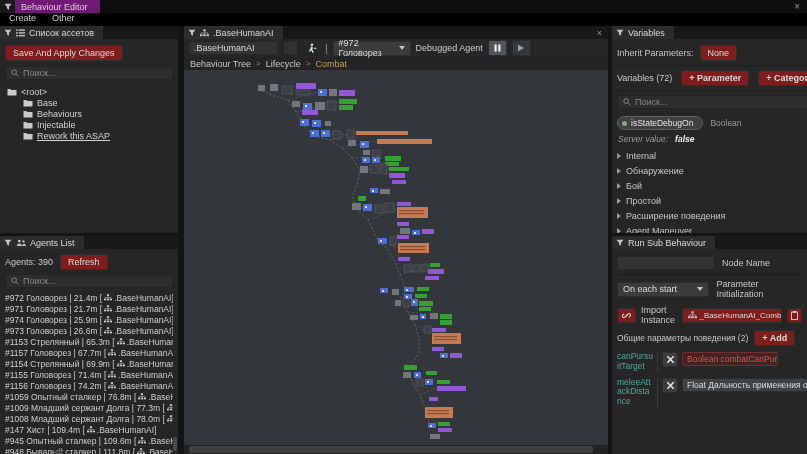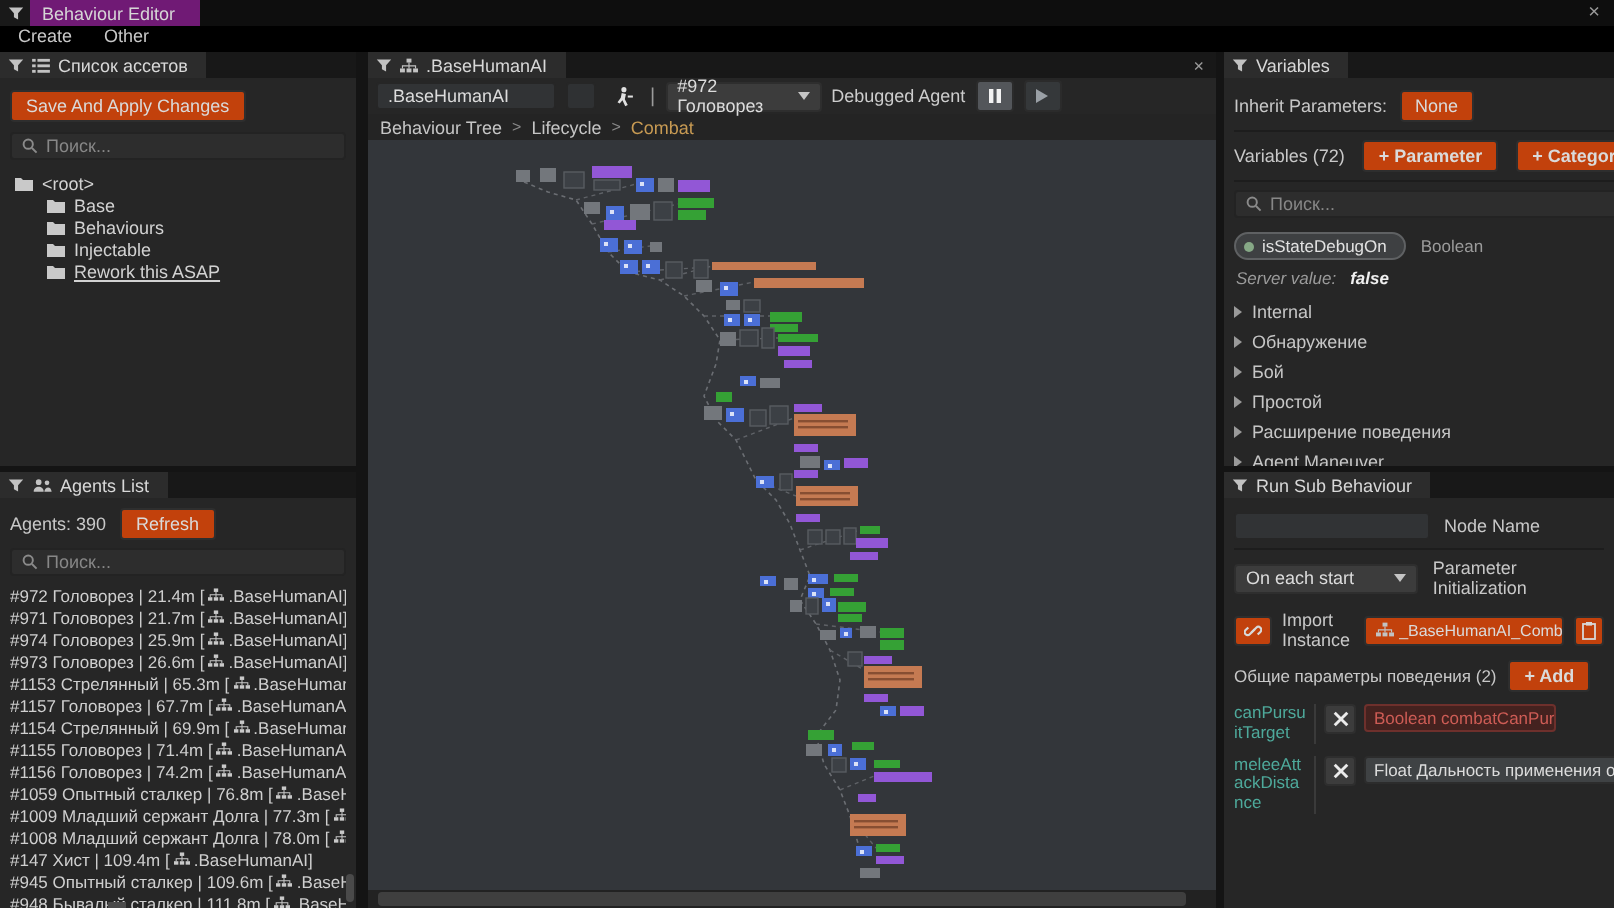--- a/index.html
+++ b/index.html
@@ -20,21 +20,21 @@
   .tabstrip{height:13px;background:#181818;display:flex;align-items:stretch;position:relative;}
   .tab{background:#2c2c2c;display:flex;align-items:center;gap:4px;padding:0 9px 0 4px;font-size:9px;color:#d8d8d8;white-space:nowrap;}
   .strip-close{position:absolute;right:6px;top:0;height:13px;display:flex;align-items:center;color:#9a9a9a;font-size:9px;}
 
   .p-assets{left:0;top:26px;width:178px;height:207px;}
   .p-agents{left:0;top:236px;width:178px;height:218px;text-align:center;}
   .p-center{left:184px;top:26px;width:424px;height:428px;}
   .p-vars{left:612px;top:26px;width:226px;height:207px;}
   .p-runsub{left:612px;top:236px;width:195px;height:218px;}
 
-  .btn{background:#c2410c;border:1px solid #2e2e2e;border-radius:2px;color:#dadada;font-size:9px;padding:2px 7px;display:inline-flex;align-items:center;gap:3px;white-space:nowrap;}
+  .btn{background:#7f1d1d;border:1px solid #2e2e2e;border-radius:2px;color:#dadada;font-size:9px;padding:2px 7px;display:inline-flex;align-items:center;gap:3px;white-space:nowrap;}
   .search{background:#2d2d2d;border:1px solid #232323;border-radius:2px;height:12px;display:flex;align-items:center;gap:4px;padding:0 5px;color:#878787;font-size:9px;}
   .input{background:#313335;border:1px solid #262626;border-radius:2px;height:12px;padding:0 5px;font-size:9px;color:#dcdcdc;display:flex;align-items:center;white-space:nowrap;}
   .select{background:#3c3c3c;border:1px solid #2e2e2e;border-radius:2px;height:13px;padding:0 5px;font-size:9px;color:#dcdcdc;display:flex;align-items:center;justify-content:space-between;gap:6px;}
   .tri-down{width:0;height:0;border-left:3px solid transparent;border-right:3px solid transparent;border-top:4px solid #c4c4c4;}
   .tri-right{width:0;height:0;border-top:3px solid transparent;border-bottom:3px solid transparent;border-left:4px solid #9a9a9a;}
   .hr{border-top:1px solid #1d1d1d;margin:4px 0;}
 
   .pad{padding:4px 5px;}
   .tree-row{display:flex;align-items:center;gap:4px;height:11px;font-size:9px;color:#d2d2d2;}
   .agent-row{display:flex;align-items:center;gap:2px;height:11px;font-size:8.5px;color:#cfcfcf;white-space:nowrap;overflow:hidden;}

